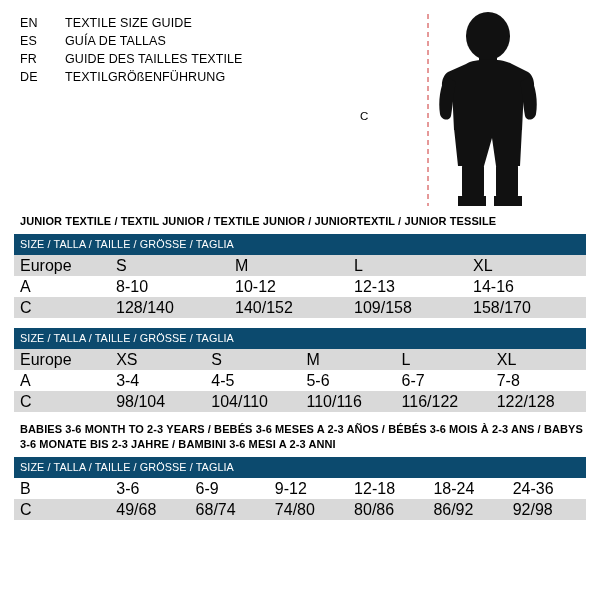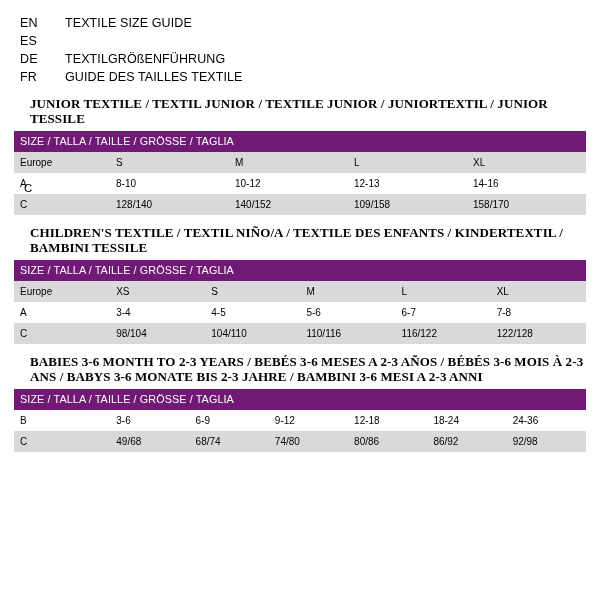--- a/index.html
+++ b/index.html
@@ -19,21 +19,21 @@
     width: 600px;
     height: 600px;
     position: relative;
     box-sizing: border-box;
     padding: 14px 14px 0 14px;
   }
 
   
   .top {
     display: flex;
-    flex-direction: column;
+    flex-direction: row;
     align-items: flex-start;
   }
   .lang-list {
     width: 330px;
     padding-left: 6px;
   }
   .lang-row {
     display: flex;
     flex-direction: row;
     align-items: baseline;
@@ -67,45 +67,44 @@
     left: 10px;
     top: 96px;
     font-size: 11.5px;
   }
 
   
   .section {
     margin-top: 10px;
   }
   .section-title {
-    font-size: 13px;
+    font-size: 11px;
     font-weight: bold;
     letter-spacing: 0.1px;
-    margin: 0 0 5px 16px;
+    margin: 0 0 5px 6px;
     line-height: 15px;
-    font-family: Liberation Serif, serif;
   }
   .section-title.multi {
     line-height: 15px;
   }
   table {
     border-collapse: collapse;
     width: 572px;
     table-layout: fixed;
   }
   th, td {
     text-align: left;
-    font-size: 10px;
+    font-size: 16px;
     font-weight: normal;
     padding: 2px 0 2px 6px;
     height: 17px;
     line-height: 13px;
   }
   tr.header-row {
-    background: #701a75;
+    background: #0c4a6e;
     color: #ffffff;
   }
   tr.header-row th {
     font-size: 10.8px;
     letter-spacing: 0.1px;
   }
   tr.shaded td {
     background: #d9d9d9;
   }
   tr.plain td {
@@ -133,28 +132,29 @@
 
   <div class="top">
 
     <div class="lang-list">
       <div class="lang-row">
         <span class="lang-code">EN</span>
         <span class="lang-text">TEXTILE SIZE GUIDE</span>
       </div>
       <div class="lang-row">
         <span class="lang-code">ES</span>
+        <span class="lang-text">GUÍA DE TALLAS</span>
+      </div>
+      <div class="lang-row">
+        <span class="lang-code">FR</span>
+        <span class="lang-text">GUIDE DES TAILLES TEXTILE</span>
       </div>
       <div class="lang-row">
         <span class="lang-code">DE</span>
         <span class="lang-text">TEXTILGRÖßENFÜHRUNG</span>
-      </div>
-      <div class="lang-row">
-        <span class="lang-code">FR</span>
-        <span class="lang-text">GUIDE DES TAILLES TEXTILE</span>
       </div>
     </div>
 
     <div class="figure-wrap">
       <span class="c-label">C</span>
       <svg class="figure-svg" width="160" height="200" viewBox="0 0 160 200">
 
         <line x1="12" y1="4" x2="12" y2="196" stroke="#cc3333" stroke-width="1" stroke-dasharray="5,4"></line>
         <g fill="#111111">
 
@@ -215,21 +215,20 @@
         <td>128/140</td>
         <td>140/152</td>
         <td>109/158</td>
         <td>158/170</td>
       </tr>
     </tbody>
       </table>
   </div>
 
   <div class="section">
-    <div class="section-title">CHILDREN'S TEXTILE / TEXTIL NIÑO/A / TEXTILE DES ENFANTS / KINDERTEXTIL / BAMBINI TESSILE</div>
     <table>
       <colgroup>
         <col style="width:96px">
           <col style="width:95px">
           <col style="width:95px">
           <col style="width:95px">
           <col style="width:95px">
           <col style="width:95px">
       </colgroup>
       <tbody>

